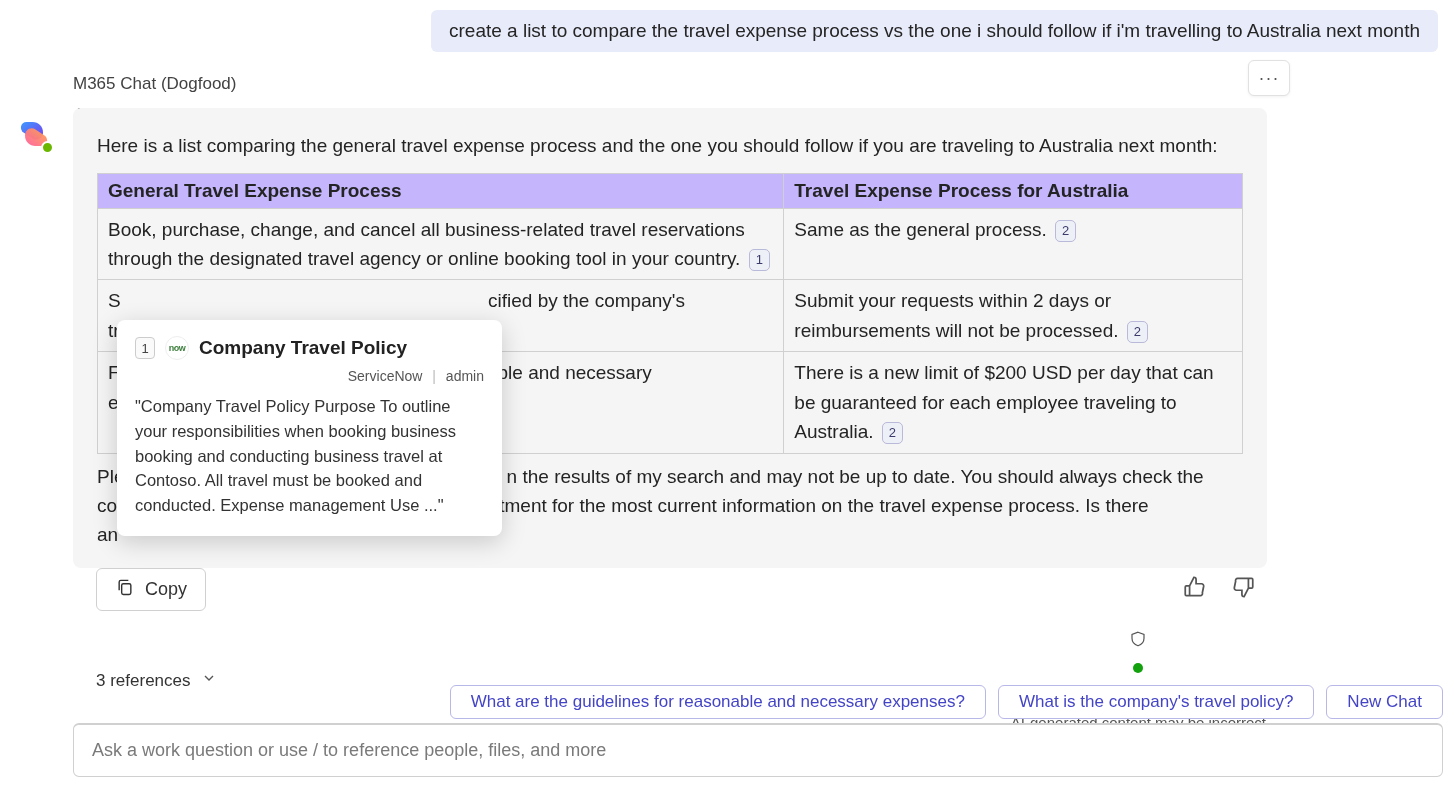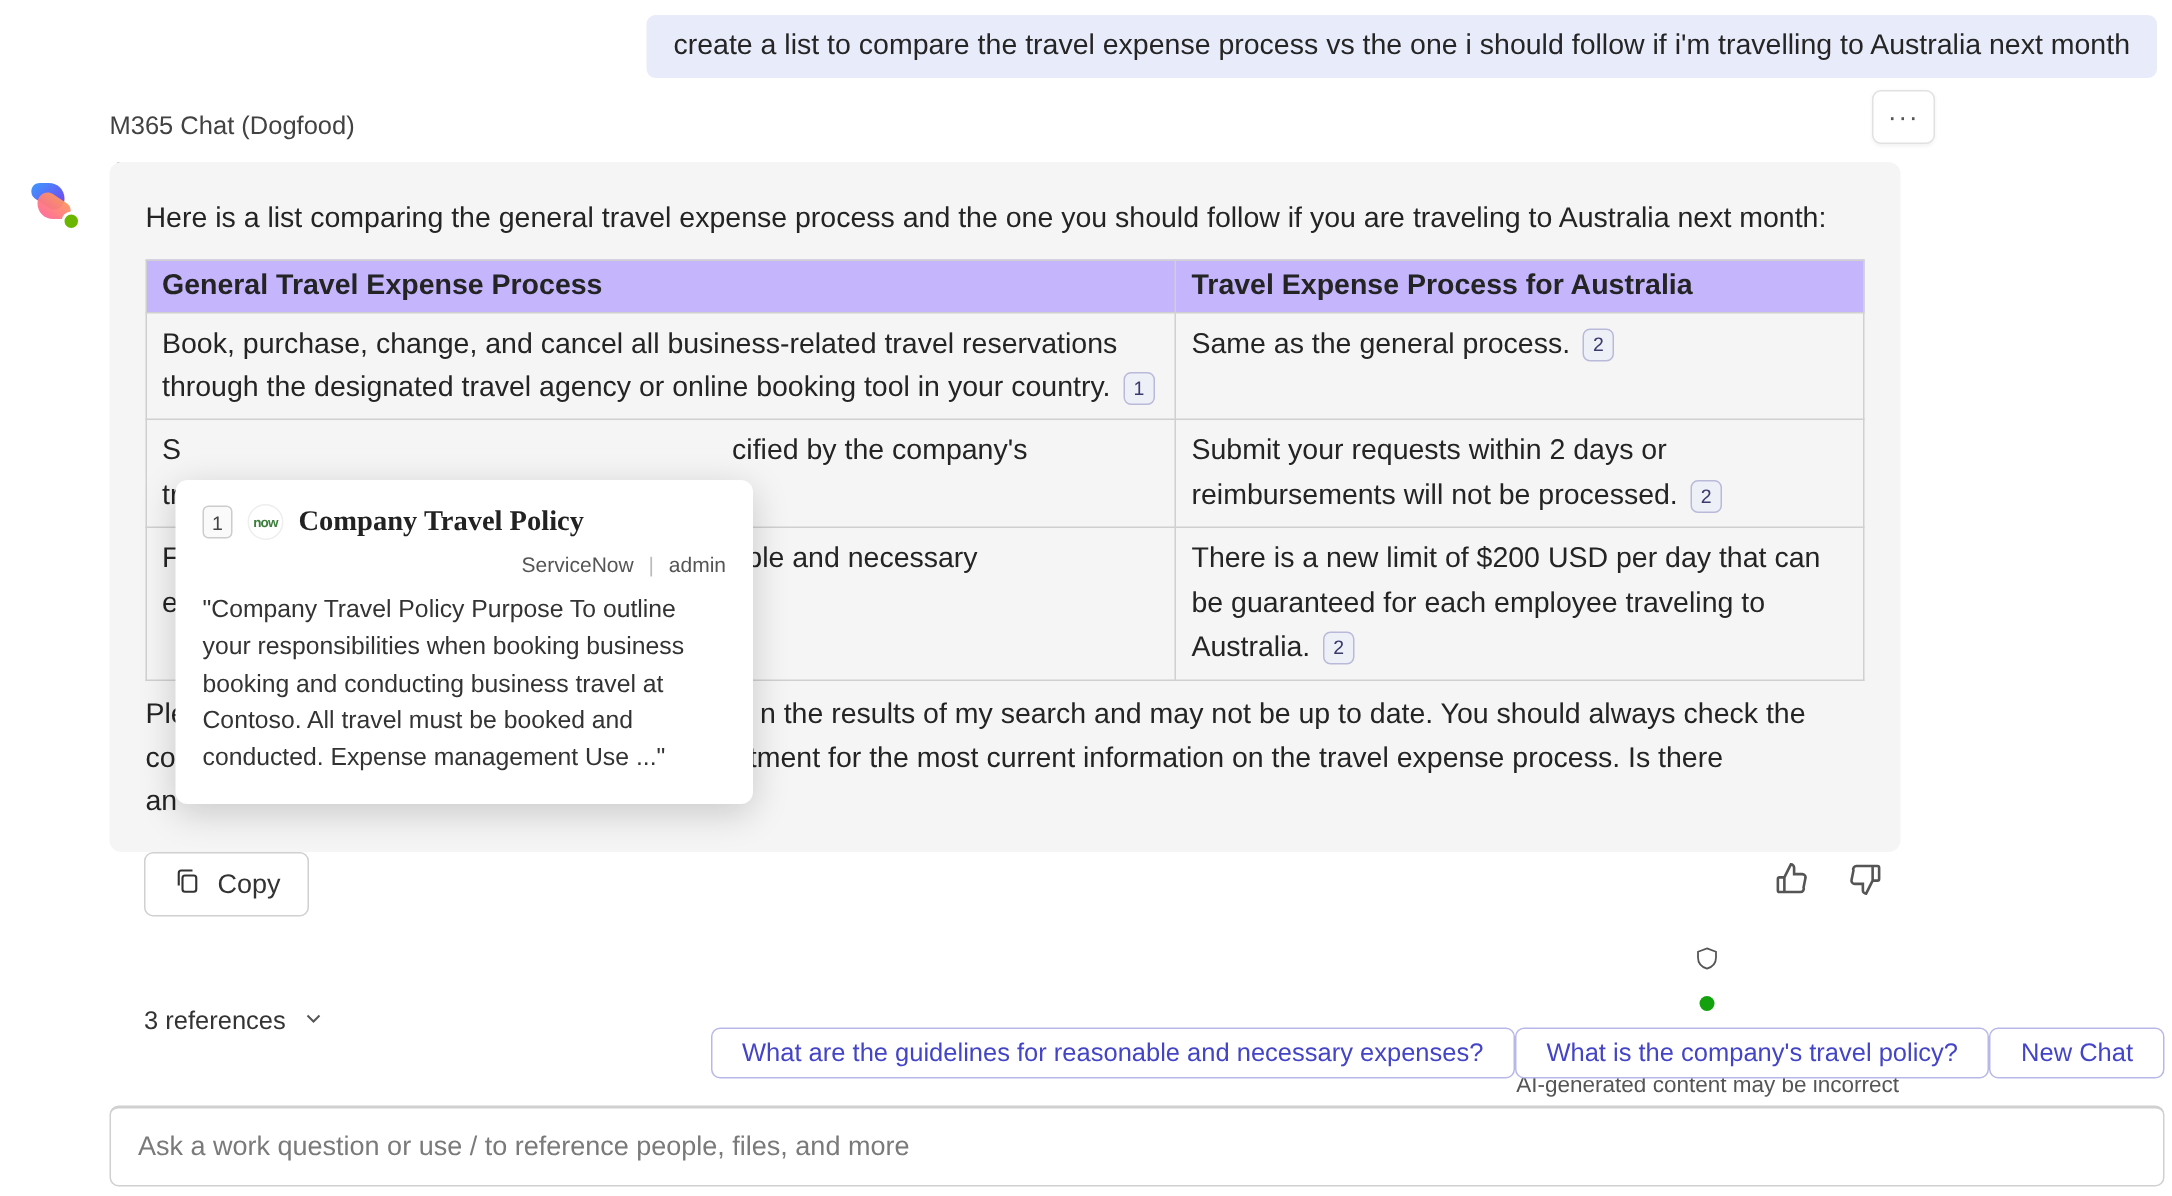--- a/index.html
+++ b/index.html
@@ -186,37 +186,37 @@
   }
   .green-dot {
     width: 10px; height: 10px; border-radius: 50%; background: #13a10e;
   }
   .chips {
     position: absolute;
     left: 73px;
     top: 685px;
     width: 1370px;
     display: flex;
-    gap: 0;
+    gap: 12px;
     justify-content: flex-end;
   }
   .chip {
     border: 1px solid #b8b8e8;
     color: #4444c7;
     background: #fff;
     padding: 6px 20px;
     border-radius: 6px;
     font-size: 17px;
     cursor: pointer;
     white-space: nowrap;
   }
   .compose {
     position: absolute;
     left: 73px;
-    bottom: 6px;
+    bottom: 20px;
     width: 1370px;
     height: 54px;
     border: 1px solid #d0d0d0;
     border-top: 2px solid #d0d0d0;
     border-radius: 6px;
     display: flex;
     align-items: center;
     padding: 0 18px;
     background: #fff;
   }
@@ -266,21 +266,20 @@
     border: 1px solid #eee;
     font-size: 9px;
     font-weight: 600;
     color: #3d7e3d;
     letter-spacing: -0.5px;
   }
   .hc-title {
     font-size: 19px;
     font-weight: 700;
     color: #222;
-    font-family: Liberation Serif, serif;
   }
   .hc-meta {
     font-size: 14px;
     color: #555;
     margin-bottom: 10px;
     text-align: right;
   }
   .hc-meta .sep { color: #bbb; margin: 0 6px; }
   .hc-body {
     font-size: 16.5px;

